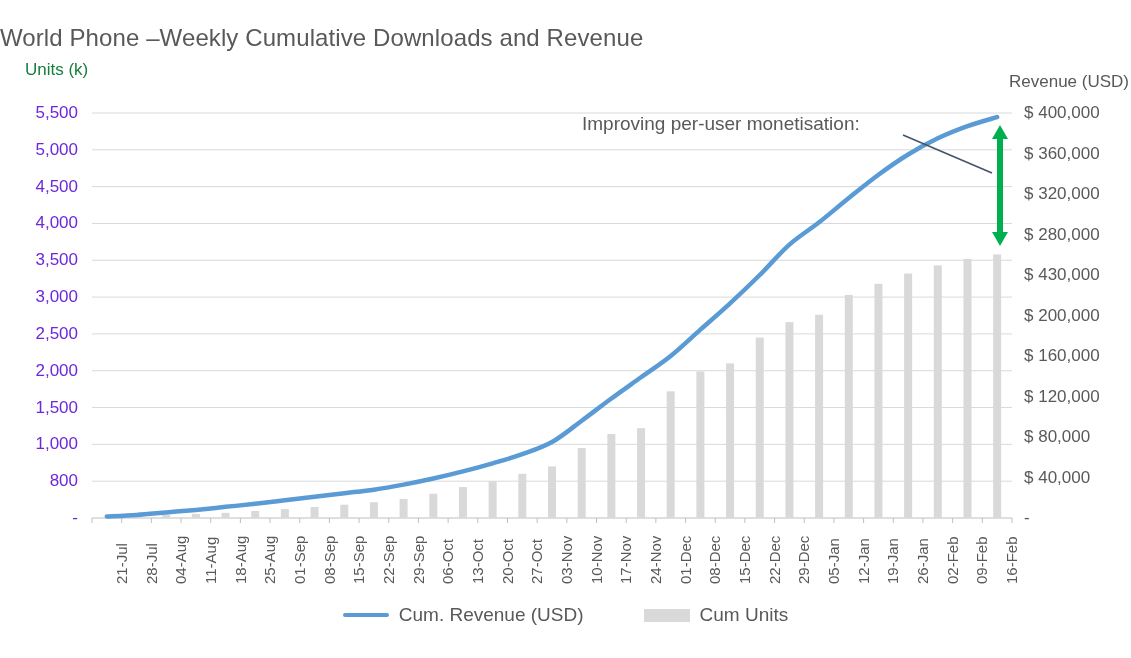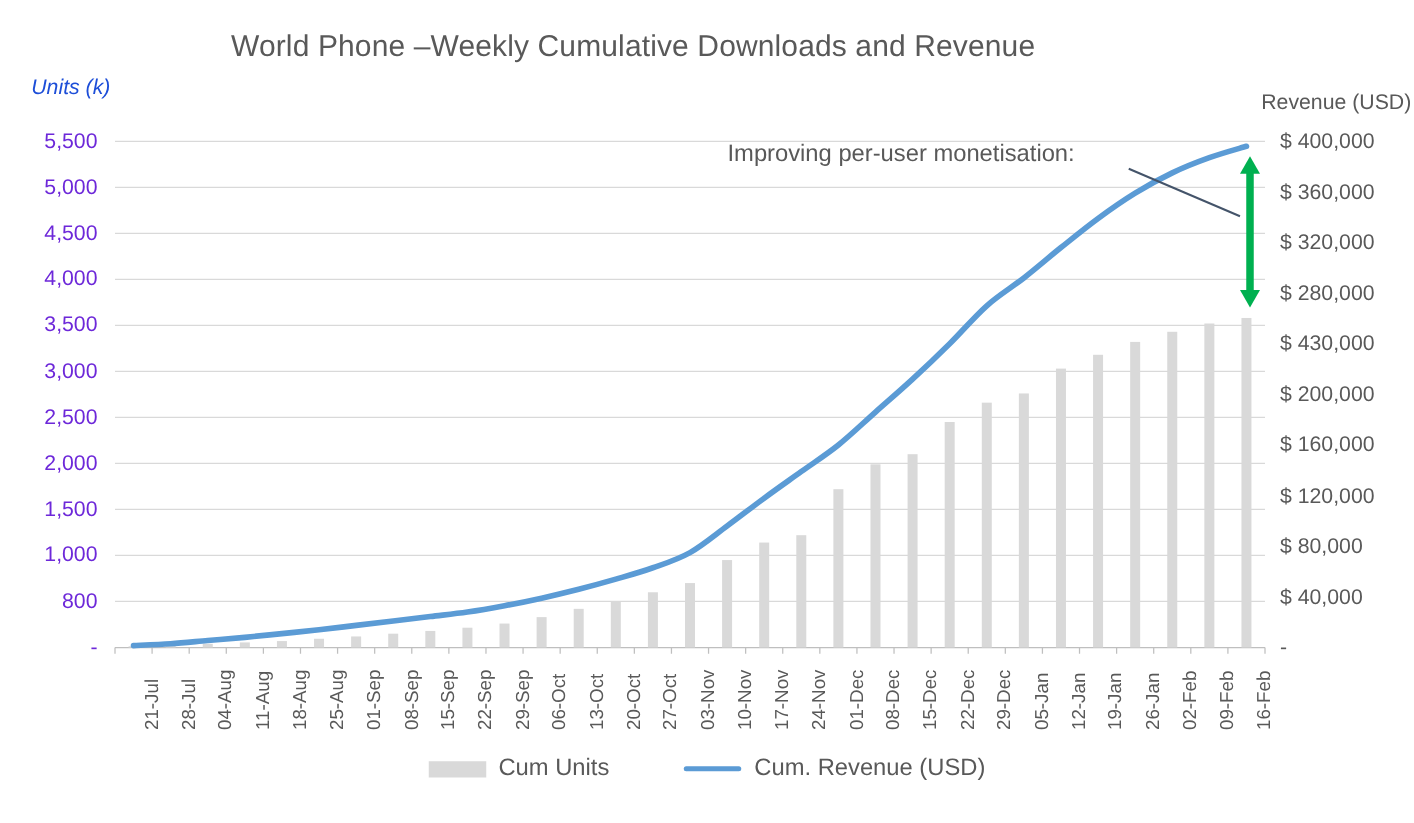--- a/index.html
+++ b/index.html
@@ -19,34 +19,32 @@
     position: absolute;
     inset: 0;
     width: 1131px;
     height: 658px;
   }
   .chart-title {
     position: absolute;
     left: 0;
     top: 24px;
     width: 1013px;
-    text-align: center;
     font-size: 24px;
     color: #595959;
     letter-spacing: 0.1px;
     white-space: nowrap;
   }
   .axis-title-left {
     position: absolute;
     left: 25px;
     top: 60px;
     font-size: 17px;
-    color: #1d4ed8;
-    white-space: nowrap;
-    font-style: italic;
+    color: #15803d;
+    white-space: nowrap;
   }
   .axis-title-right {
     position: absolute;
     right: 2px;
     top: 72px;
     font-size: 17px;
     color: #595959;
     white-space: nowrap;
   }
   .plot-svg {
@@ -269,22 +267,22 @@
       <div class="xtick" style="left: 914.129px; top: 584px;">26-Jan</div>
       <div class="xtick" style="left: 943.806px; top: 584px;">02-Feb</div>
       <div class="xtick" style="left: 973.484px; top: 584px;">09-Feb</div>
       <div class="xtick" style="left: 1003.16px; top: 584px;">16-Feb</div>
     </div>
 
   <div class="annotation" id="annotation-text" style="left: 582px; top: 113px;">Improving per-user monetisation:</div>
 
   <div class="legend">
     <div class="legend-item">
+      <span class="legend-swatch-line"></span>
+      <span class="legend-label">Cum. Revenue (USD)</span>
+    </div>
+    <div class="legend-item">
       <span class="legend-swatch-bar"></span>
       <span class="legend-label">Cum Units</span>
     </div>
-    <div class="legend-item">
-      <span class="legend-swatch-line"></span>
-      <span class="legend-label">Cum. Revenue (USD)</span>
-    </div>
   </div>
 
 </div>
 
 </body></html>

